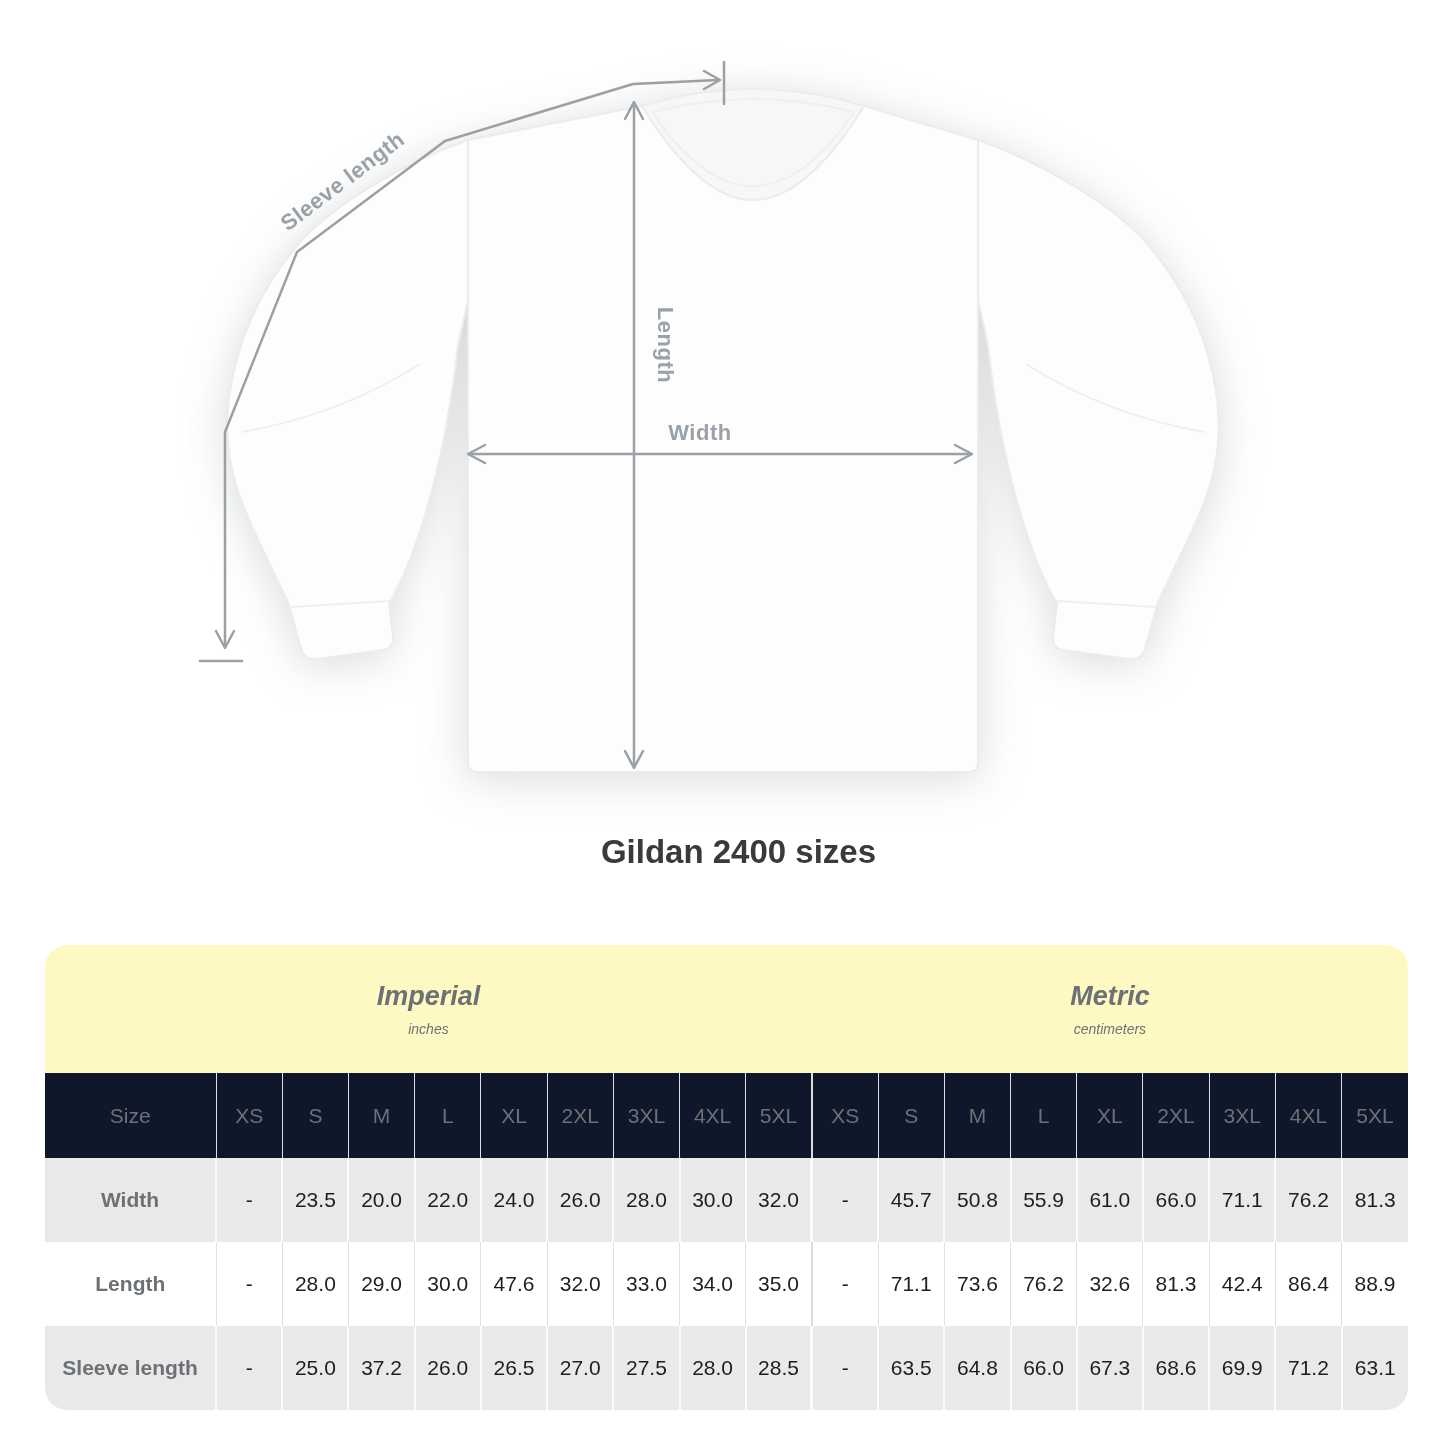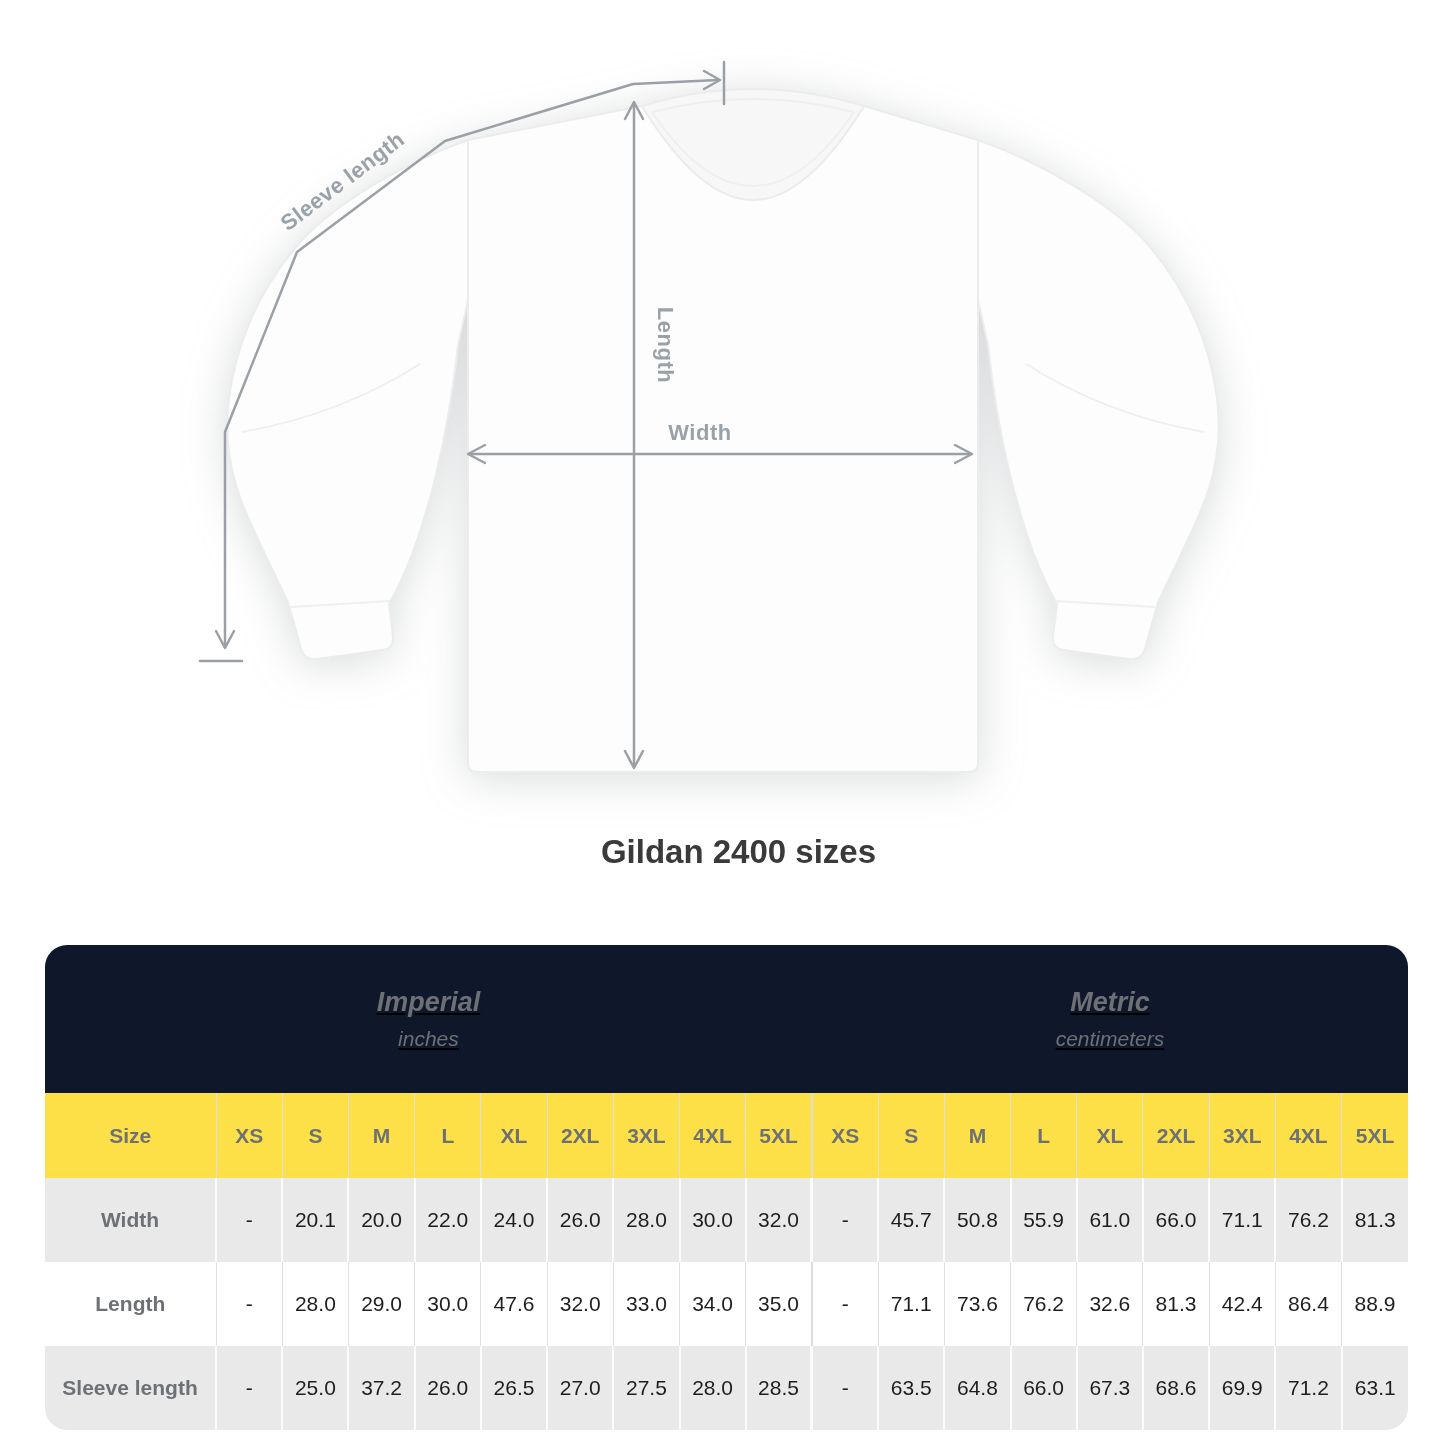--- a/index.html
+++ b/index.html
@@ -29,27 +29,27 @@
   .table-wrap{
     position:absolute;top:945px;left:45px;width:1363px;
     border-radius:22px;overflow:hidden;background:#ffffff;
   }
   table.size-table{
     width:100%;border-collapse:collapse;table-layout:fixed;
   }
   col.c-label{width:12.55%;}
   col.c-num{width:4.8583%;}
   .band-row td{
-    background:#0f172a;height:116px;text-align:center;vertical-align:middle;padding:16px;text-decoration:underline;
+    background:#fef9c3;height:116px;text-align:center;vertical-align:middle;padding:6px;
   }
   .group-title{font-size:27px;font-weight:bold;font-style:italic;color:#6d7175;}
-  .group-sub{font-size:21px;font-style:italic;color:#6d7175;margin-top:9px;}
+  .group-sub{font-size:14px;font-style:italic;color:#6d7175;margin-top:9px;}
   tr.size-row td{
-    background:#fde047;height:85px;text-align:center;vertical-align:middle;
-    font-size:21px;font-weight:bold;color:#6d7175;padding:0;
+    background:#0f172a;height:85px;text-align:center;vertical-align:middle;
+    font-size:21px;font-weight:normal;color:#6d7175;padding:0;
   }
   tr.stripe td{
     background:#e9e9e9;height:84px;text-align:center;vertical-align:middle;
     font-size:21px;color:#1e1e1e;padding:0;
   }
   tr.plain td{
     background:#ffffff;height:84px;text-align:center;vertical-align:middle;
     font-size:21px;color:#1e1e1e;padding:0;
   }
   tr.stripe td.row-label, tr.plain td.row-label{
@@ -184,21 +184,21 @@
             <td>L</td>
             <td>XL</td>
             <td>2XL</td>
             <td>3XL</td>
             <td>4XL</td>
             <td>5XL</td>
           </tr>
       <tr class="stripe">
             <td class="row-label">Width</td>
             <td>-</td>
-            <td>20.1</td>
+            <td>23.5</td>
             <td>20.0</td>
             <td>22.0</td>
             <td>24.0</td>
             <td>26.0</td>
             <td>28.0</td>
             <td>30.0</td>
             <td>32.0</td>
             <td class="group-start">-</td>
             <td>45.7</td>
             <td>50.8</td>

